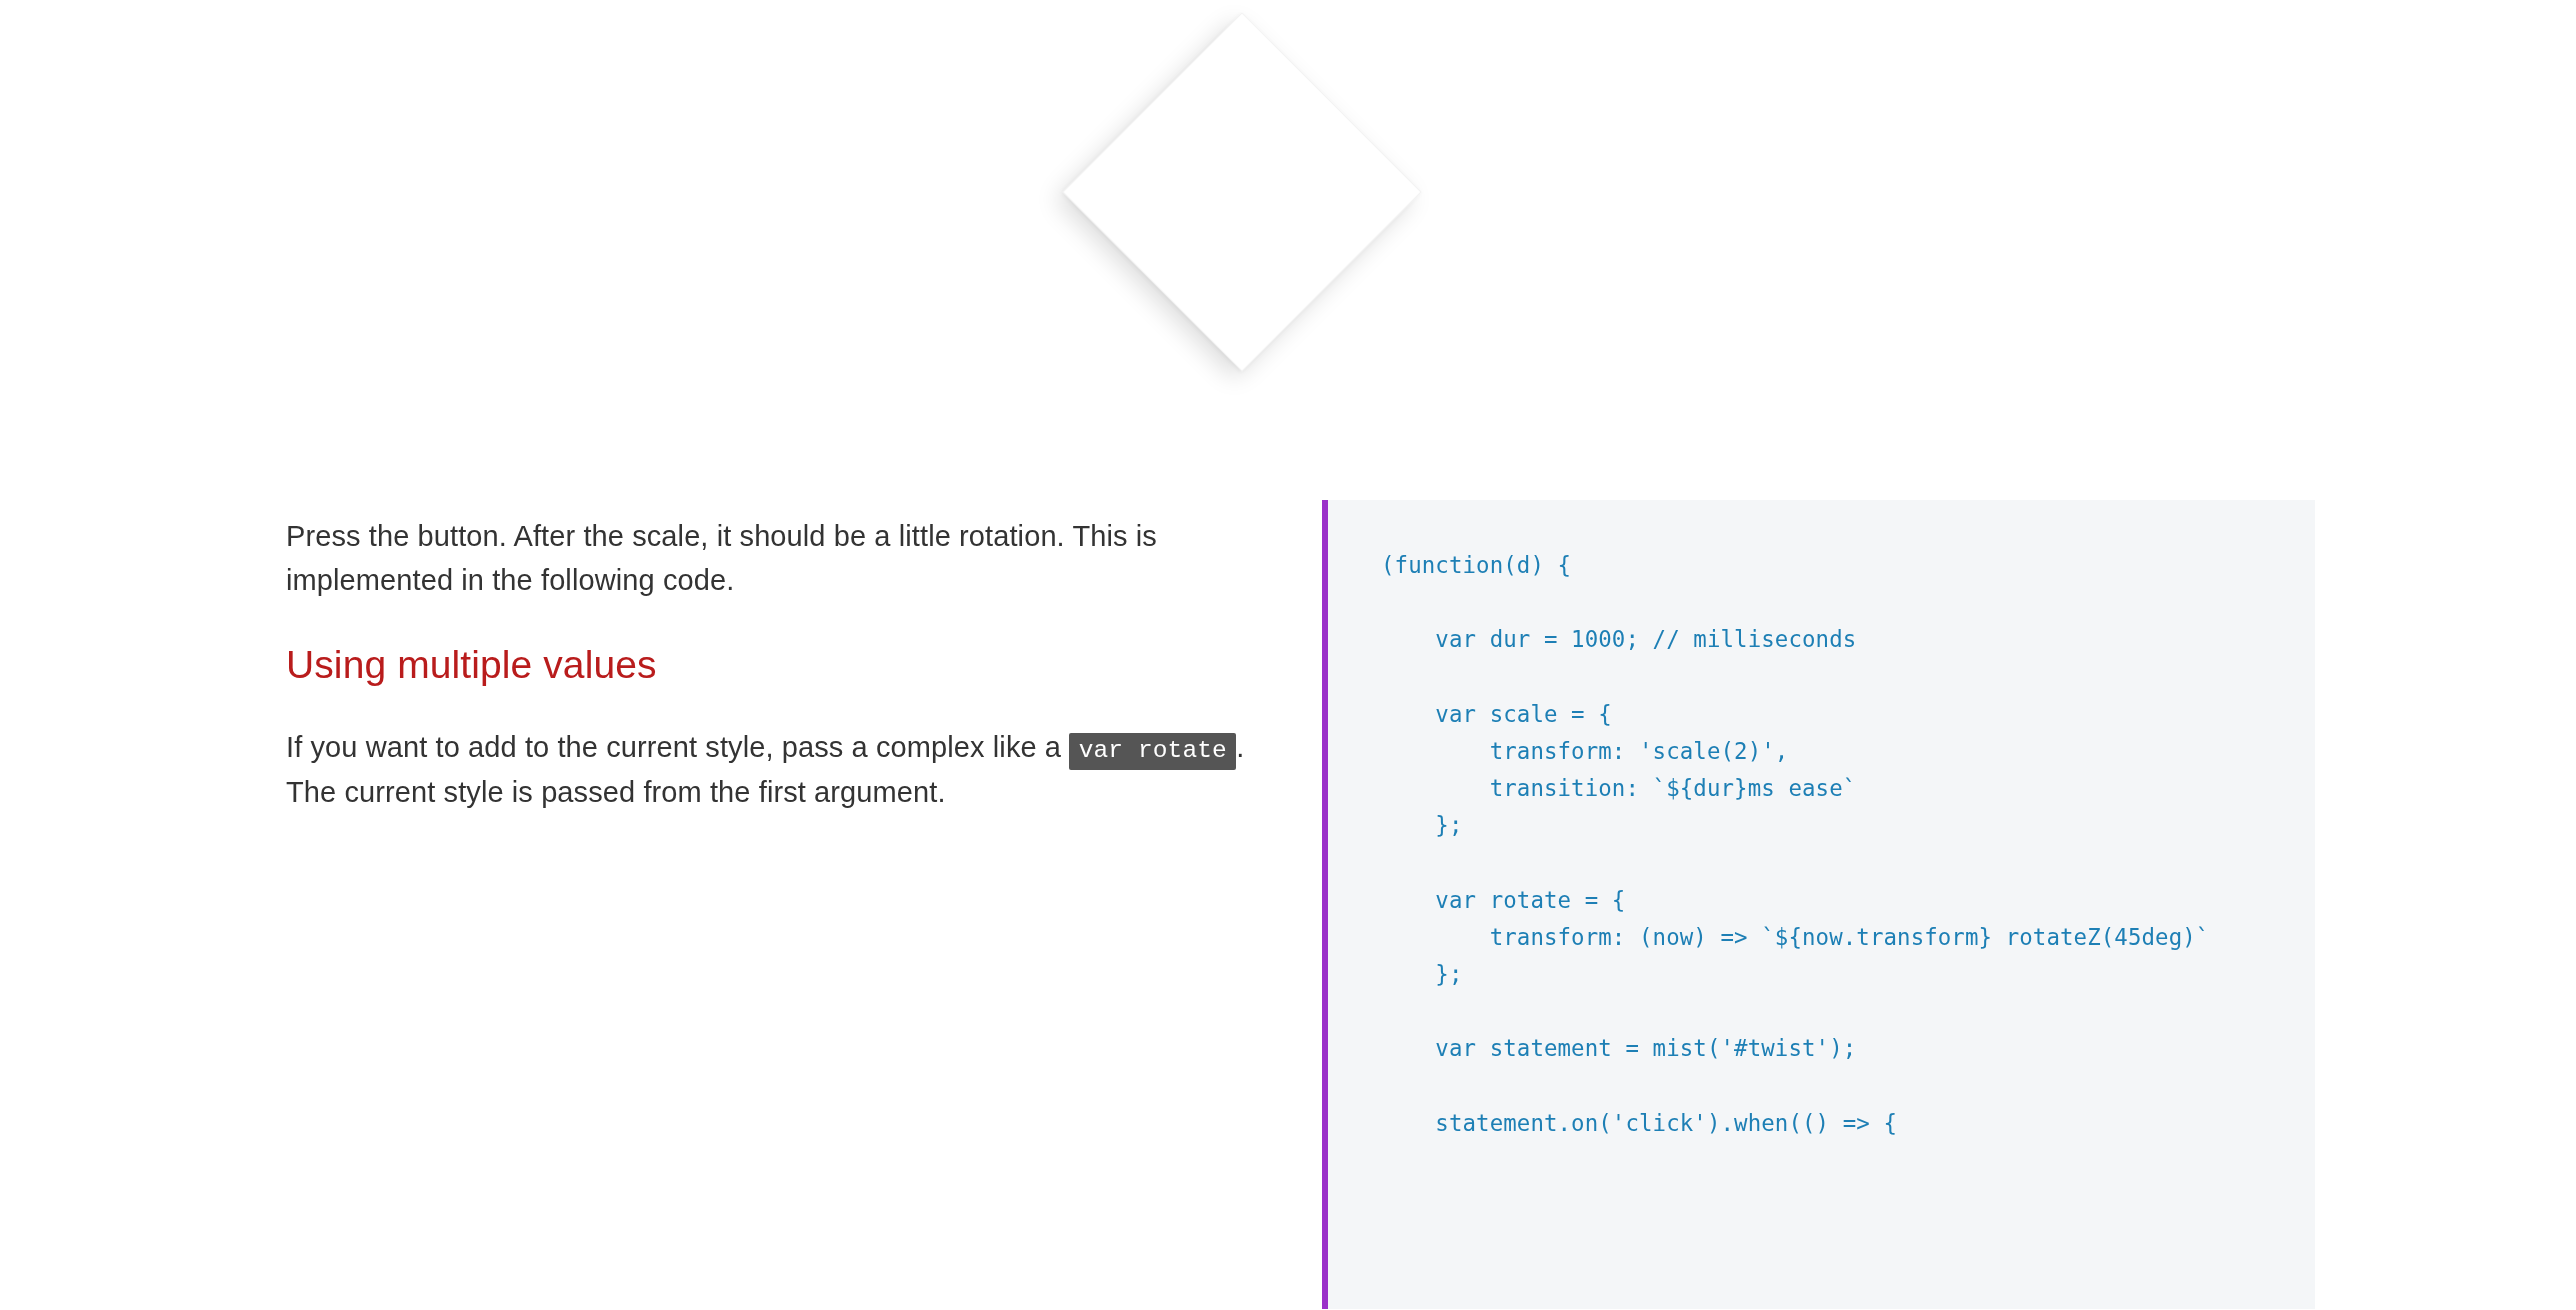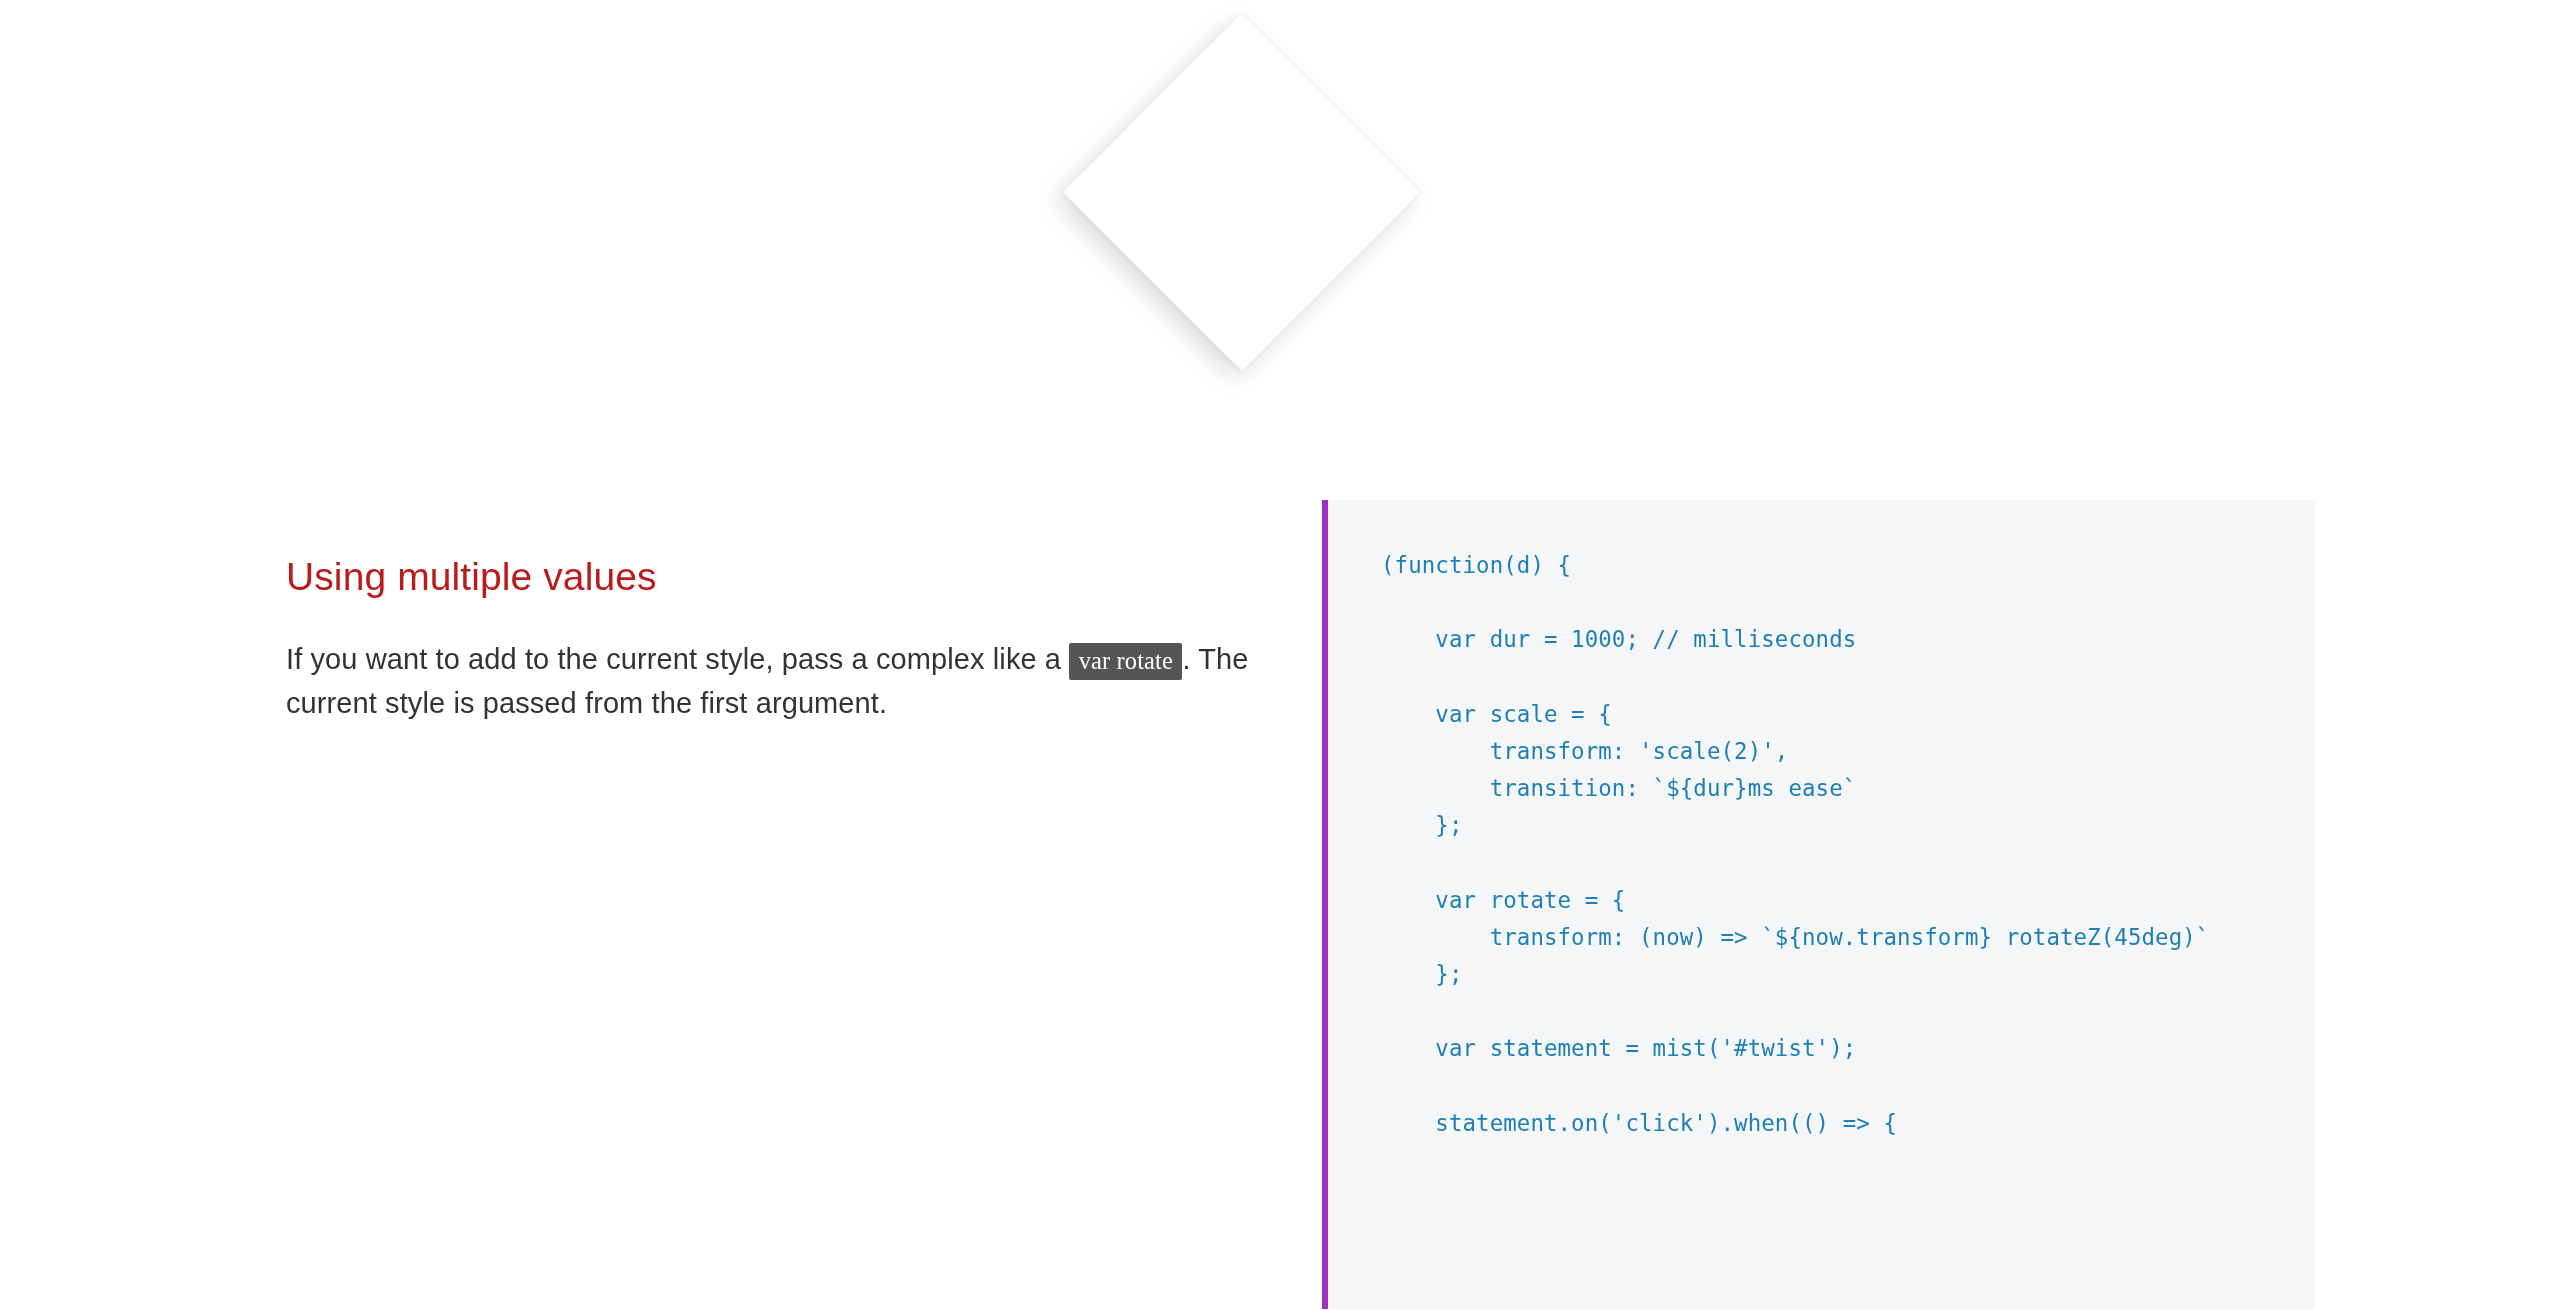--- a/index.html
+++ b/index.html
@@ -61,21 +61,21 @@
     margin: 38px 0 35px 0;
     font-size: 39px;
     font-weight: 400;
     line-height: 1.3;
     color: #b91c1c;
     letter-spacing: 0.1px;
   }
   code.inline {
     background: #555555;
     color: #ffffff;
-    font-family: Liberation Serif, serif;
+    font-family: Liberation Mono, monospace;
     font-size: 24.5px;
     padding: 4.1px 9.5px 5.4px 9.5px;
     border-radius: 2px;
     white-space: nowrap;
   }
 
   
   .code-panel {
     position: absolute;
     left: 1322px;
@@ -100,20 +100,21 @@
 </head>
 <body>
 
 <div class="demo-stage">
   <div class="twist-card"></div>
 </div>
 
 <div class="content">
 
   <div class="prose">
+    <p>Press the button. After the scale, it should be a little rotation. This is implemented in the following code.</p>
 
     <h2>Using multiple values</h2>
 
     <p><span>If you want to add to the current style, pass a complex like a </span><code class="inline">var rotate</code><span>. The current style is passed from the first argument.</span></p>
 
   </div>
 
   <div class="code-panel">
     <pre>(function(d) {
 

